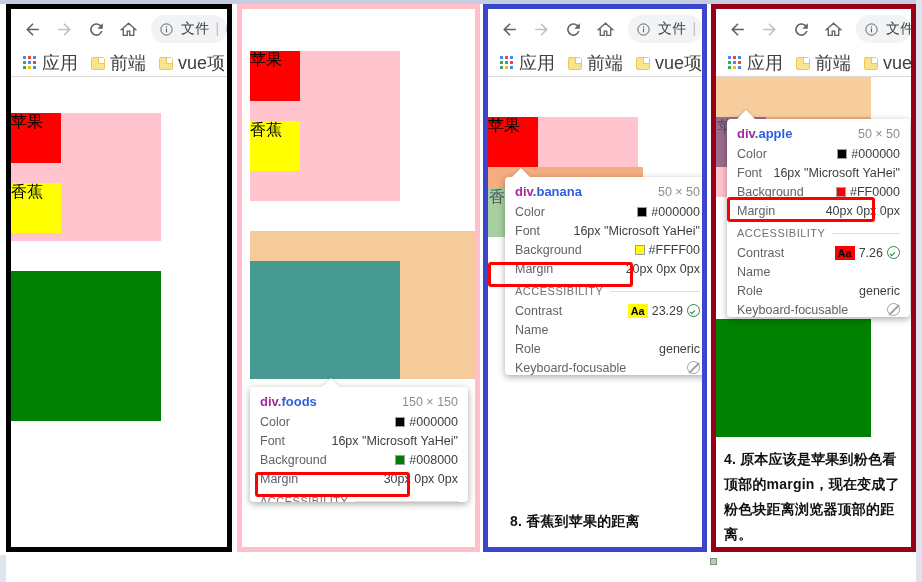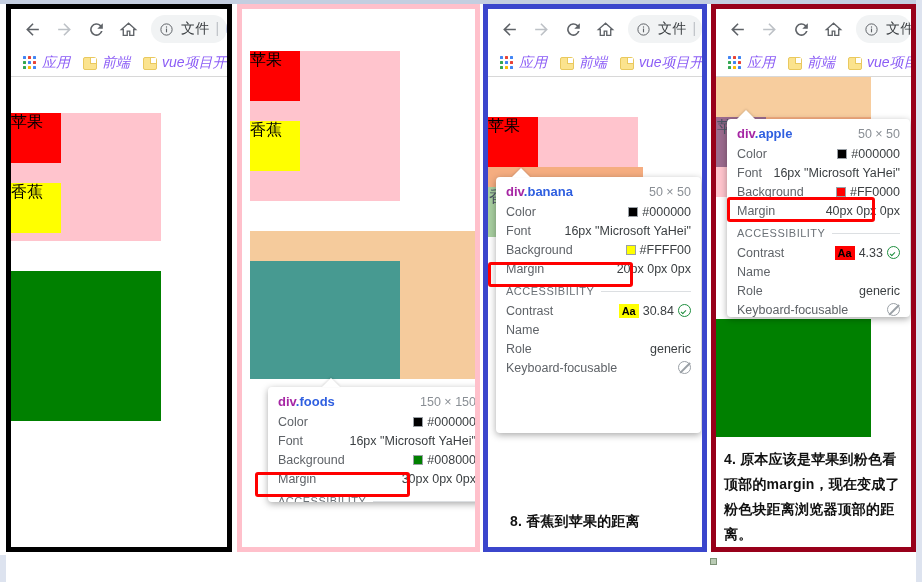--- a/index.html
+++ b/index.html
@@ -92,24 +92,23 @@
     align-items: center;
     padding-left: 8px;
     gap: 5px;
     white-space: nowrap;
     overflow: hidden;
   }
   .bm-item {
     display: flex; align-items: center; gap: 5px;
     padding: 2px 4px;
     border-radius: 4px;
-    font-size: 14px;
-    color: #8b5cf6;
+    font-size: 18px;
+    color: #404040;
     white-space: nowrap;
-    font-style: italic;
   }
   .apps-grid {
     width: 14px; height: 14px;
     display: grid;
     grid-template-columns: repeat(3, 3px);
     grid-template-rows: repeat(3, 3px);
     gap: 2px;
   }
   .apps-grid i { display: block; width: 3px; height: 3px; border-radius: .5px; }
   .folder-ico {
@@ -366,21 +365,21 @@
         <div class="apple" style="left:8px; top:42px; width:50px; height:50px; background:#ff0000;">
           <span>苹果</span>
         </div>
         <div class="banana" style="left:8px; top:112px; width:50px; height:50px; background:#ffff00;">
           <span>香蕉</span>
         </div>
         <div class="ov-margin" style="left:8px; top:222px; width:225px; height:148px; background:#f5cb9c;"></div>
         <div class="ov-content" style="left:8px; top:252px; width:150px; height:118px; background:#479a91;"></div>
       </div>
 
-      <div class="tip" style="left:26px; top:378px; width:218px; height:115px;">
+      <div class="tip" style="left:8px; top:378px; width:218px; height:115px;">
         <div class="tip-head">
           <span class="tip-sel">
             <span class="tag">div</span><span class="cls">.foods</span>
           </span>
           <span class="tip-dim">150 × 150</span>
         </div>
         <div class="tip-row">
           <span class="k">Color</span>
           <span class="v">
             <i class="swatch" style="background:#000000"></i>
@@ -484,21 +483,21 @@
         <div class="apple" style="left:0px; top:40px; width:50px; height:50px; background:#ff0000;">
           <span>苹果</span>
         </div>
         <div class="ov-margin" style="left:0px; top:90px; width:155px; height:70px; background:#f5ad80;"></div>
         <div class="ov-content" style="left:0px; top:110px; width:50px; height:50px; background:#a8cfa0;"></div>
         <div class="ov-label" style="left:1px; top:111px;">
           <span>香蕉</span>
         </div>
       </div>
 
-      <div class="tip" style="left:8px; top:168px; width:205px; height:256px;">
+      <div class="tip" style="left:17px; top:168px; width:205px; height:198px;">
         <div class="tip-head">
           <span class="tip-sel">
             <span class="tag">div</span><span class="cls">.banana</span>
           </span>
           <span class="tip-dim">50 × 50</span>
         </div>
         <div class="tip-row">
           <span class="k">Color</span>
           <span class="v">
             <i class="swatch" style="background:#000000"></i>
@@ -521,21 +520,21 @@
           <span class="v">20px 0px 0px</span>
         </div>
         <div class="tip-sec">
           <span>ACCESSIBILITY</span>
           <span class="rule"></span>
         </div>
         <div class="tip-row" style="margin-top:4px;">
           <span class="k">Contrast</span>
           <span class="v">
             <span class="aa" style="background:#ffff00">Aa</span>
-            <span>30.84</span>
+            <span>23.29</span>
             <span class="check"></span>
           </span>
         </div>
         <div class="tip-row">
           <span class="k">Name</span>
           <span class="v"></span>
         </div>
         <div class="tip-row">
           <span class="k">Role</span>
           <span class="v">generic</span>
@@ -660,21 +659,21 @@
           <span class="v">40px 0px 0px</span>
         </div>
         <div class="tip-sec">
           <span>ACCESSIBILITY</span>
           <span class="rule"></span>
         </div>
         <div class="tip-row" style="margin-top:4px;">
           <span class="k">Contrast</span>
           <span class="v">
             <span class="aa" style="background:#ff0000">Aa</span>
-            <span>4.33</span>
+            <span>7.26</span>
             <span class="check"></span>
           </span>
         </div>
         <div class="tip-row">
           <span class="k">Name</span>
           <span class="v"></span>
         </div>
         <div class="tip-row">
           <span class="k">Role</span>
           <span class="v">generic</span>

